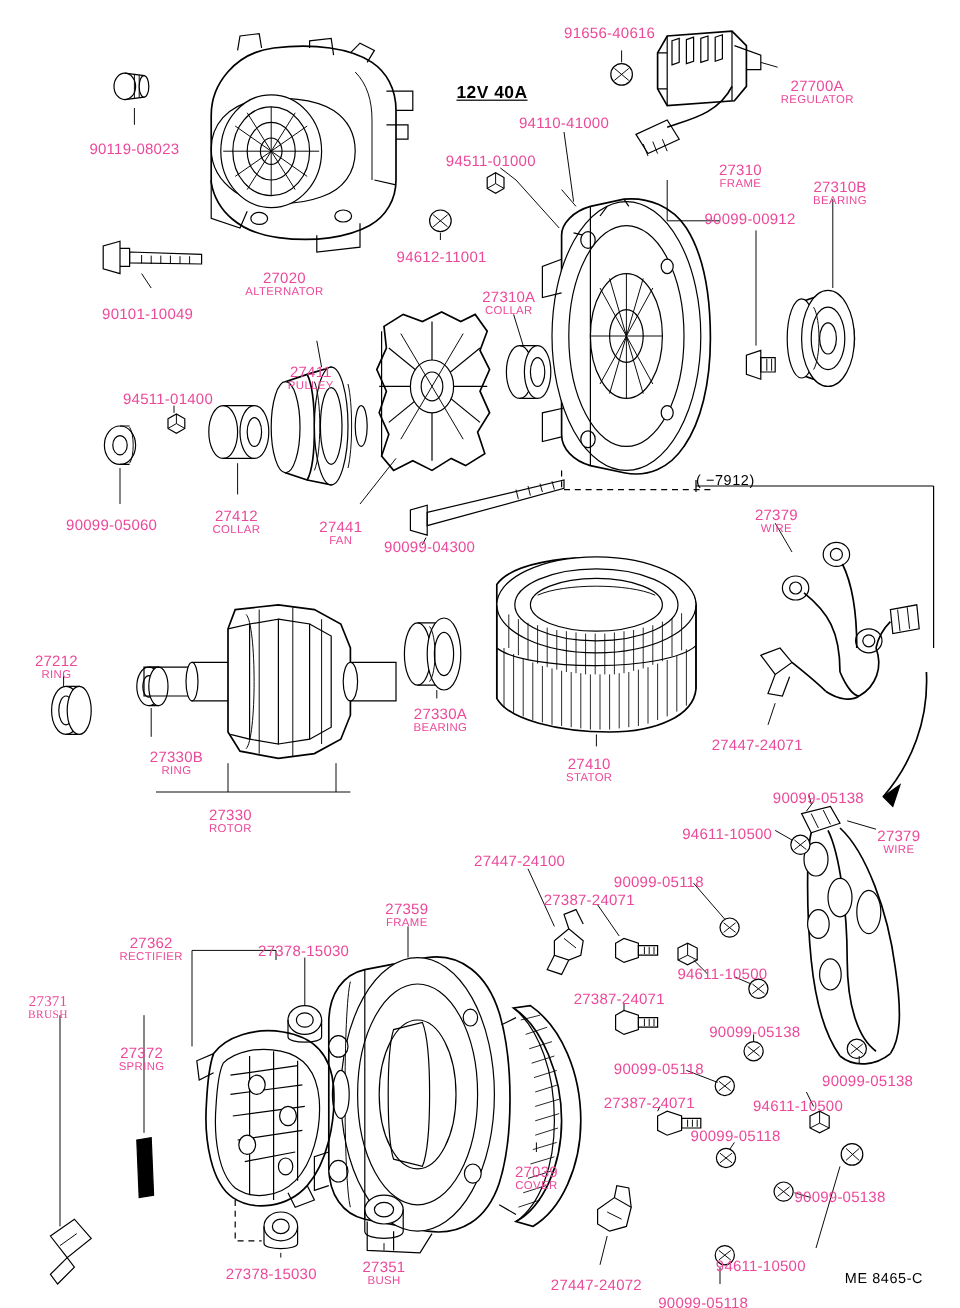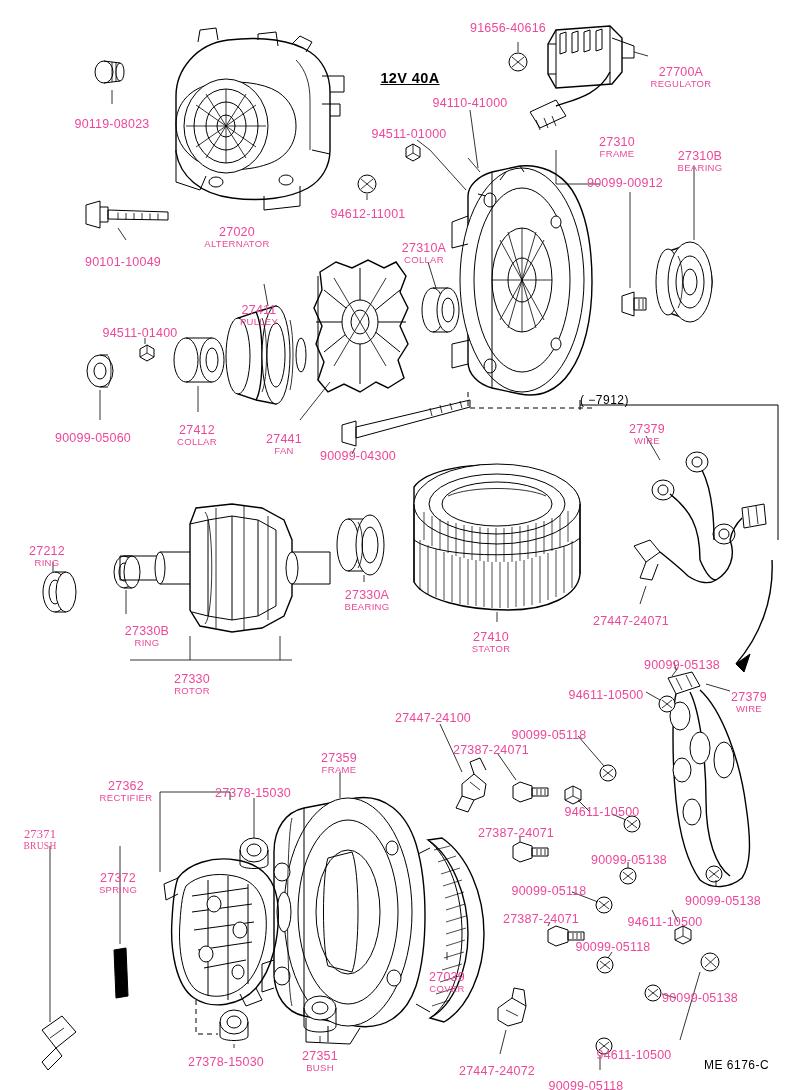--- a/index.html
+++ b/index.html
@@ -522,21 +522,21 @@
     <ellipse cx="320" cy="1008" rx="8" ry="6" class="fillw"></ellipse>
     <path class="ln" d="M304 1008 L304 1026 C304 1034 336 1034 336 1026 L336 1008"></path>
   </g>
   <path class="thin" d="M320 1036 L320 1042"></path>
 
 </svg>
 
 <div class="title" style="left:410px;top:30px;">12V 40A</div>
 
 <div class="corner" style="left:580px;top:393px;">( −7912)</div>
-<div class="corner" style="left:704px;top:1058px;">ME 6176-C</div>
+<div class="corner" style="left:704px;top:1058px;">ME 8465-C</div>
 
 <div id="labels">
     <div class="lbl" style="left: 508px; top: 22px;"><span>91656-40616</span></div>
     <div class="lbl" style="left: 681px; top: 66px;"><span>27700A</span><span class="sub">REGULATOR</span></div>
     <div class="lbl" style="left: 112px; top: 118px;"><span>90119-08023</span></div>
     <div class="lbl" style="left: 470px; top: 97px;"><span>94110-41000</span></div>
     <div class="lbl" style="left: 409px; top: 128px;"><span>94511-01000</span></div>
     <div class="lbl" style="left: 617px; top: 136px;"><span>27310</span><span class="sub">FRAME</span></div>
     <div class="lbl" style="left: 625px; top: 177px;"><span>90099-00912</span></div>
     <div class="lbl" style="left: 700px; top: 150px;"><span>27310B</span><span class="sub">BEARING</span></div>

